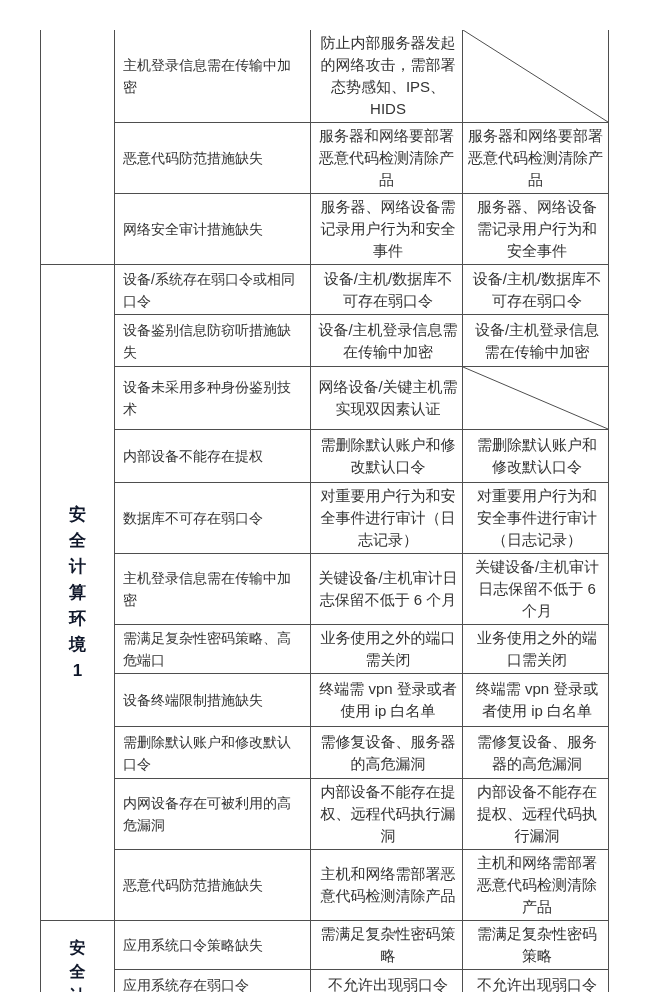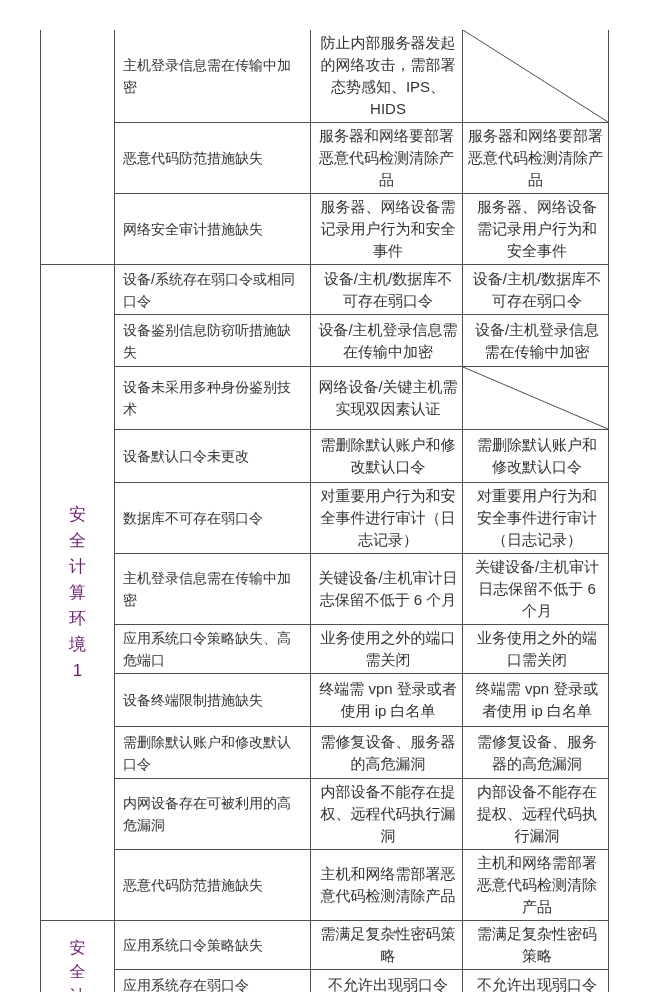--- a/index.html
+++ b/index.html
@@ -43,22 +43,22 @@
     padding: 2px 4px 2px 7px;
     text-align: center;
   }
   .center { text-align: center; padding: 2px 3px; }
   .hcell { padding: 0; }
   .vhead {
     width: 1.15em;
     margin: 0 auto;
     font-size: 17px;
     line-height: 26px;
-    font-weight: normal;
-    color: #701a75;
+    font-weight: bold;
+    color: #0f172a;
     word-break: break-all;
     text-align: center;
   }
   .vhead-sm { line-height: 24px; font-size: 16px; }
   .diag {
     position: relative;
     padding: 0;
   }
   .diag svg {
     position: absolute;
@@ -119,36 +119,36 @@
       <tr style="height:63px">
         <td class="c2">设备未采用多种身份鉴别技术</td>
         <td class="c3">网络设备/关键主机需实现双因素认证</td>
         <td class="c4 diag">
           <svg viewBox="0 0 100 100" preserveAspectRatio="none">
             <line x1="0" y1="0" x2="100" y2="100" stroke="#4e4e4e" stroke-width="1" vector-effect="non-scaling-stroke"></line>
           </svg>
         </td>
       </tr>
       <tr style="height:53px">
-        <td class="c2">设备默认口令未更改</td>
+        <td class="c2">内部设备不能存在提权</td>
         <td class="c3">需删除默认账户和修改默认口令</td>
         <td class="c4">需删除默认账户和修改默认口令</td>
       </tr>
       <tr style="height:65px">
         <td class="c2">数据库不可存在弱口令</td>
         <td class="c3">对重要用户行为和安全事件进行审计（日志记录）</td>
         <td class="c4">对重要用户行为和安全事件进行审计（日志记录）</td>
       </tr>
       <tr style="height:52px">
         <td class="c2">主机登录信息需在传输中加密</td>
         <td class="c3">关键设备/主机审计日志保留不低于 6 个月</td>
         <td class="c4">关键设备/主机审计日志保留不低于 6 个月</td>
       </tr>
       <tr style="height:47px">
-        <td class="c2">应用系统口令策略缺失、高危端口</td>
+        <td class="c2">需满足复杂性密码策略、高危端口</td>
         <td class="c3">业务使用之外的端口需关闭</td>
         <td class="c4">业务使用之外的端口需关闭</td>
       </tr>
       <tr style="height:53px">
         <td class="c2">设备终端限制措施缺失</td>
         <td class="c3">终端需 vpn 登录或者使用 ip 白名单</td>
         <td class="c4">终端需 vpn 登录或者使用 ip 白名单</td>
       </tr>
       <tr style="height:52px">
         <td class="c2">需删除默认账户和修改默认口令</td>

